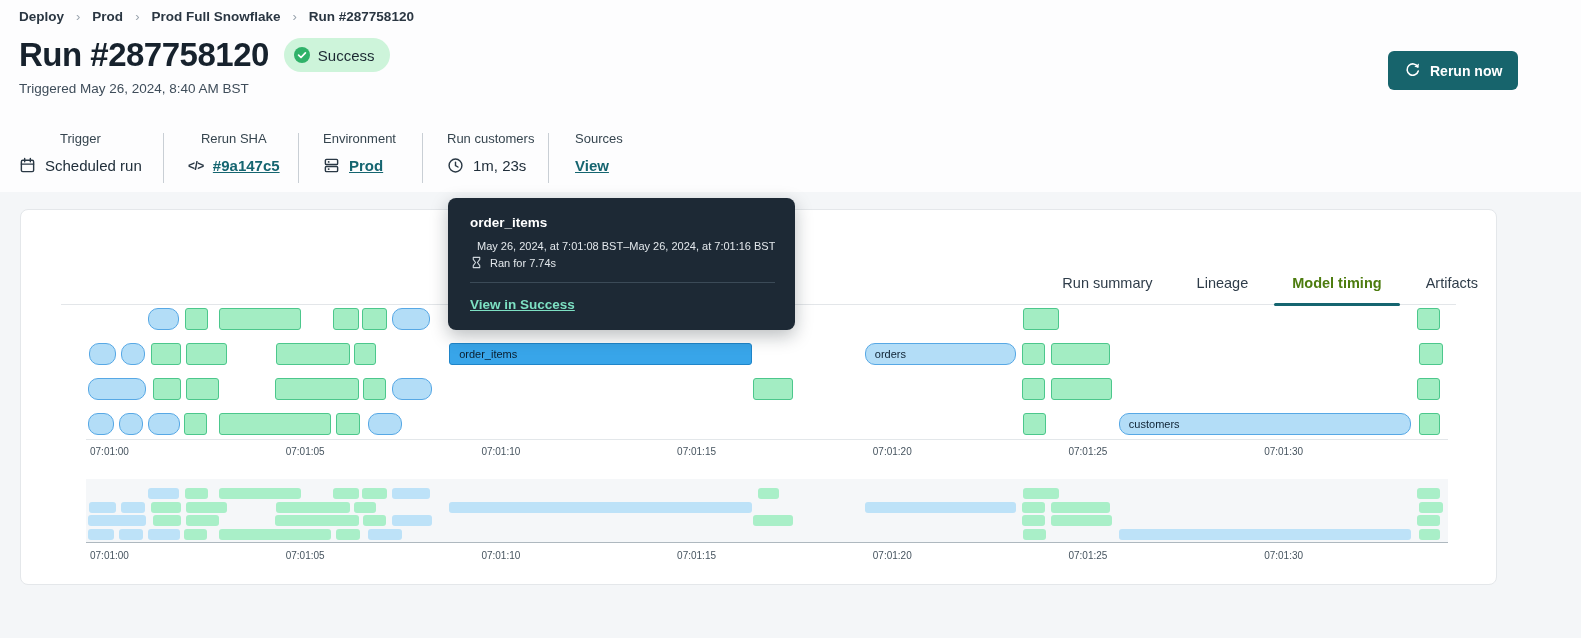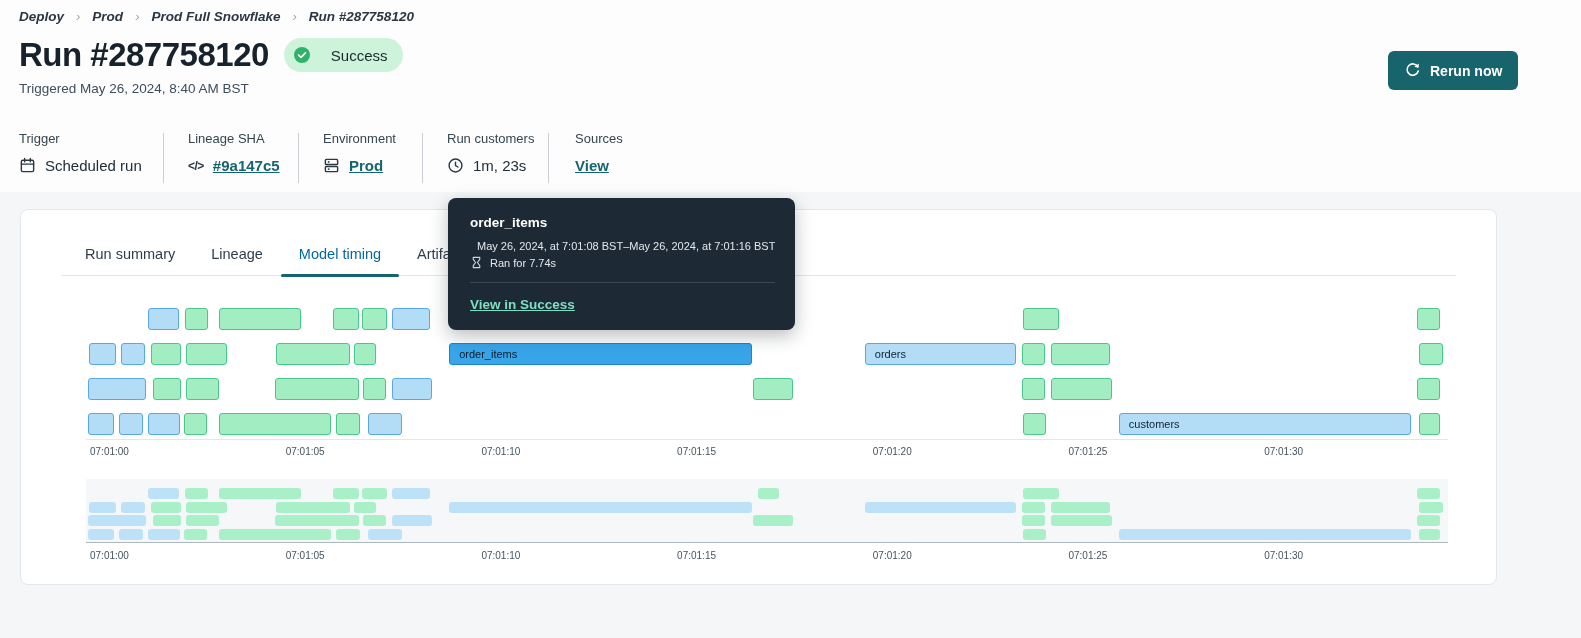--- a/index.html
+++ b/index.html
@@ -8,63 +8,63 @@
     font-family:"Liberation Sans", sans-serif;
     background:#fdfdfe;
     position:relative;
     overflow:hidden;
     color:#22303c;
   }
   .content-bg { position:absolute; left:0; top:192px; right:0; bottom:0; background:#f4f6f8; }
 
   
   .breadcrumb { position:absolute; left:19px; top:9px; display:flex; align-items:center; gap:12px;
-    font-size:13.5px; font-weight:700; color:#2a3642;font-style:italic; }
+    font-size:13.5px; font-weight:700; color:#2a3642; }
   .breadcrumb a { color:#2a3642; text-decoration:none; cursor:pointer; }
   .crumb-sep { color:#99a3ad; font-weight:400; font-size:13px; }
 
   .title-row { position:absolute; left:19px; top:36px; display:flex; align-items:center; gap:15px; }
   .page-title { font-size:33px; font-weight:800; color:#17222d; letter-spacing:-0.5px; }
-  .status-pill { display:flex; align-items:center; gap:21px; background:#cdf4da; border-radius:17px;
+  .status-pill { display:flex; align-items:center; gap:8px; background:#cdf4da; border-radius:17px;
     height:34px; padding:0 15px 0 10px; font-size:15px; color:#1b2832; }
   .status-dot { width:16px; height:16px; }
 
   .triggered { position:absolute; left:19px; top:81px; font-size:13.5px; color:#3f4d5a; }
 
   .rerun-btn { position:absolute; left:1388px; top:51px; height:39px; padding:0 16px;
     background:#17646c; border:none; border-radius:6px; color:#fff; font-size:14px; font-weight:600;
     font-family:"Liberation Sans",sans-serif; display:flex; align-items:center; gap:9px; cursor:pointer; }
 
   
   .meta-row { position:absolute; top:131px; left:0; width:100%; height:60px; }
   .meta-col { position:absolute; top:0; }
-  .meta-label { font-size:13px; color:#36454f; margin-bottom:11px; }
+  .meta-label { font-size:13px; color:#36454f; margin-bottom:11px;text-align:center; }
   .meta-value { display:flex; align-items:center; gap:9px; font-size:15px; color:#202e3a; }
   .meta-value svg { flex:0 0 auto; }
   a.meta-link { color:#156570; font-weight:600; text-decoration:underline; cursor:pointer; }
   .code-glyph { font-size:12px; font-weight:700; color:#2a3845; letter-spacing:-0.5px; }
   .meta-divider { position:absolute; top:2px; width:1px; height:50px; background:#c9cfd5; }
 
   
   .card { position:absolute; left:20px; top:209px; width:1477px; height:376px;
     background:#fff; border:1px solid #e4e7ea; border-radius:8px; }
 
-  .tabs { position:absolute; left:0; top:22px; width:100%; height:44px; padding-left:46px;
-    display:flex; gap:0; }
+  .tabs { position:absolute; left:0; top:51px; width:100%; height:44px; padding-left:46px;
+    display:flex; gap:8px;justify-content:flex-end; }
   .tabs::after { content:""; position:absolute; left:40px; right:40px; bottom:0; height:1px; background:#e3e6e9; }
   .tab { padding:0 18px; display:flex; align-items:center; font-size:14.5px; color:#2f3d4a;
     cursor:pointer; position:relative; white-space:nowrap; }
-  .tab.active { color:#0369a1; font-weight:400; }
+  .tab.active { color:#4d7c0f; font-weight:700; }
   .tab.active::after { content:""; position:absolute; left:0; right:0; bottom:-1px; height:3px;
     background:#156570; border-radius:2px; z-index:1; }
 
   
   .plot { position:absolute; left:65px; top:98px; width:1362px; height:136px; }
   .bar { position:absolute; height:22px; border-radius:3px; border:1px solid transparent; cursor:pointer; }
-  .bar.b  { background:var(--blue-fill); border-color:var(--blue-border); }
+  .bar.b  { background:var(--blue-fill); border-color:var(--blue-border);border-radius:10px; }
   .bar.g  { background:var(--green-fill); border-color:var(--green-border); }
   .bar.hl { background:var(--active-fill); border-color:var(--active-border); }
   .bar-label { position:absolute; left:9px; top:4px; font-size:11px; color:#0e2233; white-space:nowrap; }
   .bar.hl .bar-label { color:#0a1e2e; }
 
   .axis-line { position:absolute; left:65px; top:229px; width:1362px; height:1px; background:#e3e7ea; }
   .axis { position:absolute; left:65px; width:1362px; height:14px; }
   .axis-main { top:236px; }
   .tick { position:absolute; transform:translateX(-50%); font-size:10px; color:#46545f; white-space:nowrap; }
 
@@ -128,21 +128,21 @@
       <svg width="17" height="17" viewBox="0 0 18 18">
         <rect x="2.5" y="3.5" width="13" height="12" rx="1.5" fill="none" stroke="#2a3845" stroke-width="1.5"></rect>
         <path d="M6 1.5 v3.5 M12 1.5 v3.5 M2.5 7.5 h13" fill="none" stroke="#2a3845" stroke-width="1.5" stroke-linecap="round"></path>
       </svg>
       <span>Scheduled run</span>
     </div>
   </div>
   <div class="meta-divider" style="left:163px"></div>
 
   <div class="meta-col" style="left:188px">
-    <div class="meta-label">Lineage SHA</div>
+    <div class="meta-label">Rerun SHA</div>
     <div class="meta-value">
       <span class="code-glyph">&lt;/&gt;</span>
       <a class="meta-link">#9a147c5</a>
     </div>
   </div>
   <div class="meta-divider" style="left:298px"></div>
 
   <div class="meta-col" style="left:323px">
     <div class="meta-label">Environment</div>
     <div class="meta-value">

